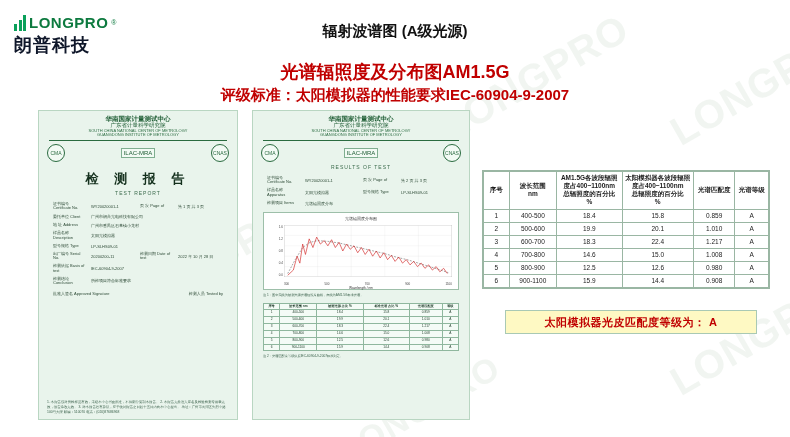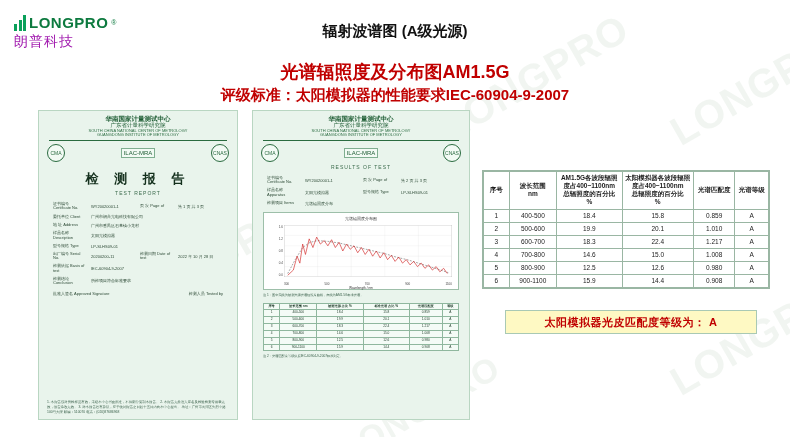--- a/index.html
+++ b/index.html
@@ -36,21 +36,21 @@
   .logo .bars { display: flex; align-items: flex-end; gap: 1.5px; height: 16px; }
   .logo .bars i { display:block; width: 3px; background: #0aa05a; }
   .logo .bars i:nth-child(1){ height: 7px; }
   .logo .bars i:nth-child(2){ height: 11px; }
   .logo .bars i:nth-child(3){ height: 16px; }
   .logo .ltext {
     font-size: 15px; font-weight: bold; color: #0d7a3f; letter-spacing: .5px;
   }
   .logo .reg { font-size: 7px; color: #0d7a3f; vertical-align: super; }
   .logo .cn {
-    font-size: 14px; font-weight: normal; color: #a21caf; margin-top: 2px;
+    font-size: 18px; font-weight: bold; color: #0f172a; margin-top: 2px;
     letter-spacing: 1px;
   }
 
   
   .title {
     position: absolute; left: 0; right: 0; top: 22px;
     text-align: center; font-size: 15px; font-weight: bold; color: #111;
   }
   .sub1 {
     position: absolute; left: 0; right: 0; top: 60px;

